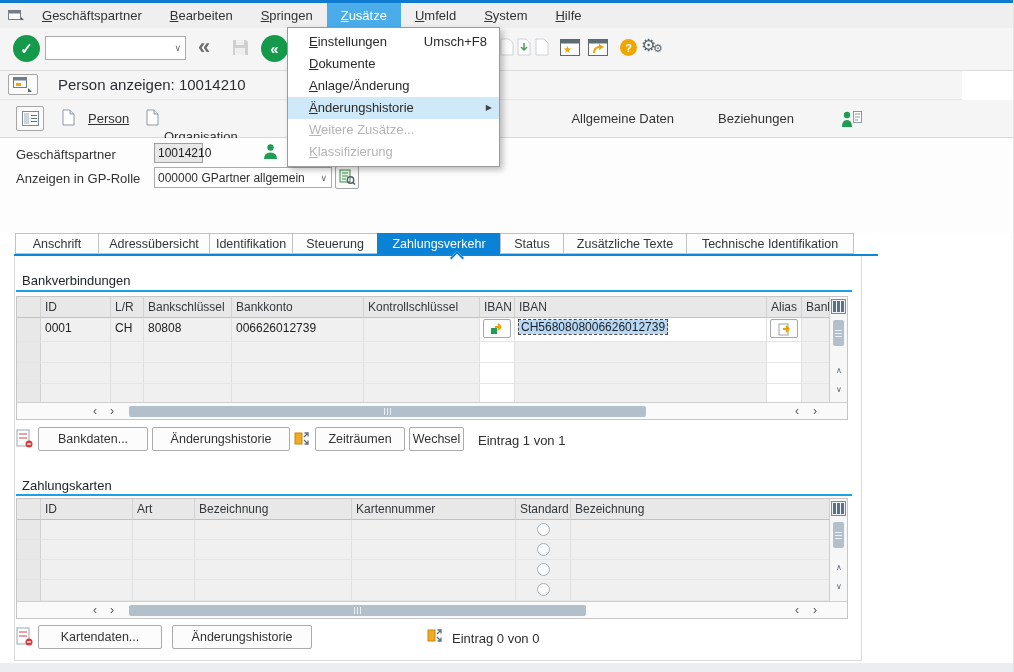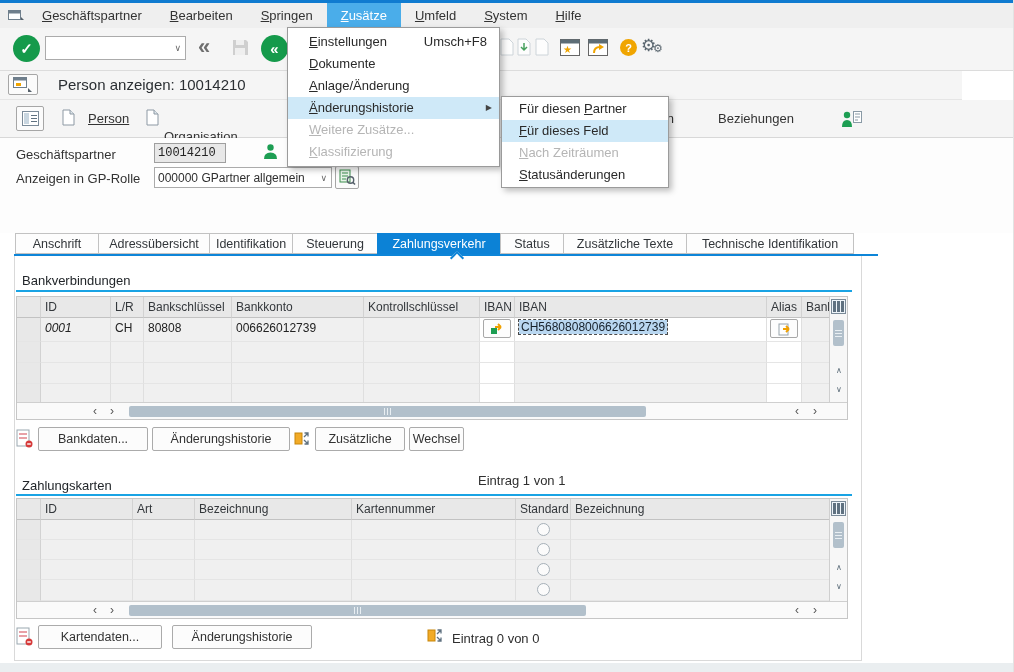--- a/index.html
+++ b/index.html
@@ -227,21 +227,21 @@
           <circle cx="7" cy="6" r="3.2" fill="#1d9e53"></circle>
           <path d="M2 18 q0 -7 5 -7 q5 0 5 7 z" fill="#1d9e53"></path>
           <rect x="13.5" y="2.5" width="8" height="11" fill="#fff" stroke="#8a9aa6"></rect>
           <path d="M15 5 h5 M15 8 h5 M15 11 h3" stroke="#8a9aa6"></path>
         </svg>
     </span>
   </div>
 
   <div class="fieldsarea">
     <span class="fieldlabel" style="left:16px;top:9px;">Geschäftspartner</span>
-    <div class="abs" style="left:154px;top:5px;width:72px;height:20px;background:#e8e8e8;border:1px solid #9f9f9f;box-sizing:border-box;font-size:12px;padding:2px 0 0 3px;color:#222;font-family:Liberation Mono, monospace;">10014210</div>
+    <div class="abs" style="left:154px;top:5px;width:49px;height:20px;background:#e8e8e8;border:1px solid #9f9f9f;box-sizing:border-box;font-size:12px;padding:2px 0 0 3px;color:#222;">10014210</div>
     <span class="abs" style="left:263px;top:5px;">
       <svg width="15" height="16">
           <circle cx="7.5" cy="4.5" r="3.2" fill="#1d9e53"></circle>
           <path d="M1 16 q0 -6.5 6.5 -6.5 q6.5 0 6.5 6.5 z" fill="#1d9e53"></path>
         </svg>
     </span>
     <span class="fieldlabel" style="left:16px;top:33px;">Anzeigen in GP-Rolle</span>
     <div class="combo" style="left:154px;top:29px;width:178px;height:21px;">
       <span style="margin-left:3px;white-space:nowrap;">000000 GPartner allgemein</span>
       <span class="chev">∨</span>
@@ -285,21 +285,21 @@
         <div class="hcell b4">Bankkonto</div>
         <div class="hcell b5">Kontrollschlüssel</div>
         <div class="hcell b6">IBAN</div>
         <div class="hcell b7">IBAN</div>
         <div class="hcell b8">Alias</div>
         <div class="hcell b9" style="border-right:none;">Bank</div>
       </div>
       <div style="height:84px;overflow:hidden;">
         <div class="trow" style="height:24px;">
           <div class="cell sel0 b0" style="height:24px;"></div>
-          <div class="cell b1" style="height:24px;font-style:italic;">0001</div>
+          <div class="cell b1" style="height:24px;">0001</div>
           <div class="cell b2" style="height:24px;">CH</div>
           <div class="cell b3" style="height:24px;">80808</div>
           <div class="cell b4" style="height:24px;">006626012739</div>
           <div class="cell b5" style="height:24px;"></div>
           <div class="cell white b6" style="height:24px;padding:0;">
             <div class="cellbtn">
               <svg width="15" height="13">
                   <rect x="1" y="6" width="6" height="6" fill="#1d9e53"></rect>
                   <path d="M5 5 h6 M11 5 l-3 -3 M11 5 l-3 3" stroke="#f0a000" stroke-width="1.8" fill="none"></path>
                 </svg>
@@ -393,23 +393,23 @@
   </span>
   <div class="sapbtn" style="left:38px;top:427px;width:110px;">Bankdaten...</div>
   <div class="sapbtn" style="left:152px;top:427px;width:138px;">Änderungshistorie</div>
   <span class="abs" style="left:294px;top:429px;">
     <svg width="17" height="19">
         <rect x="1" y="4" width="7" height="11" fill="#f2ab27" stroke="#c8860a"></rect>
         <path d="M10 8 L14 4 M10.5 4 h3.5 v3.5" fill="none" stroke="#5f7180" stroke-width="1.3"></path>
         <path d="M10 11 L14 15 M10.5 15 h3.5 v-3.5" fill="none" stroke="#5f7180" stroke-width="1.3"></path>
       </svg>
   </span>
-  <div class="sapbtn" style="left:315px;top:427px;width:90px;">Zusätzliche</div>
+  <div class="sapbtn" style="left:315px;top:427px;width:90px;">Zeiträumen</div>
   <div class="sapbtn" style="left:409px;top:427px;width:55px;">Wechsel</div>
-  <span class="entrytext" style="left:478px;top:433px;margin-top:40px;">Eintrag 1 von 1</span>
+  <span class="entrytext" style="left:478px;top:433px;">Eintrag 1 von 1</span>
 
   <span class="grouptitle" style="left:22px;top:478px;">Zahlungskarten</span>
   <div class="groupline" style="left:16px;top:494px;width:836px;"></div>
 
   <div class="tbl" style="left:16px;top:498px;width:830px;height:119px;">
     <div style="position:absolute;left:0;top:0;width:812px;">
       <div class="trow">
         <div class="hcell k0"></div>
         <div class="hcell k1">ID</div>
         <div class="hcell k2">Art</div>
@@ -527,28 +527,14 @@
       <span class="mi-arrow">▶</span>
     </div>
     <div class="item dis">
       <span><u>W</u>eitere Zusätze...</span>
     </div>
     <div class="item dis">
       <span><u>K</u>lassifizierung</span>
     </div>
   </div>
 
-  <div class="popup submenu" style="left:501px;top:96px;width:166px;padding:1px 0;">
-    <div class="item">
-      <span>Für diesen <u>P</u>artner</span>
-    </div>
-    <div class="item hl">
-      <span><u>F</u>ür dieses Feld</span>
-    </div>
-    <div class="item dis">
-      <span><u>N</u>ach Zeiträumen</span>
-    </div>
-    <div class="item">
-      <span><u>S</u>tatusänderungen</span>
-    </div>
-  </div>
 
 </div>
 
 </body></html>

